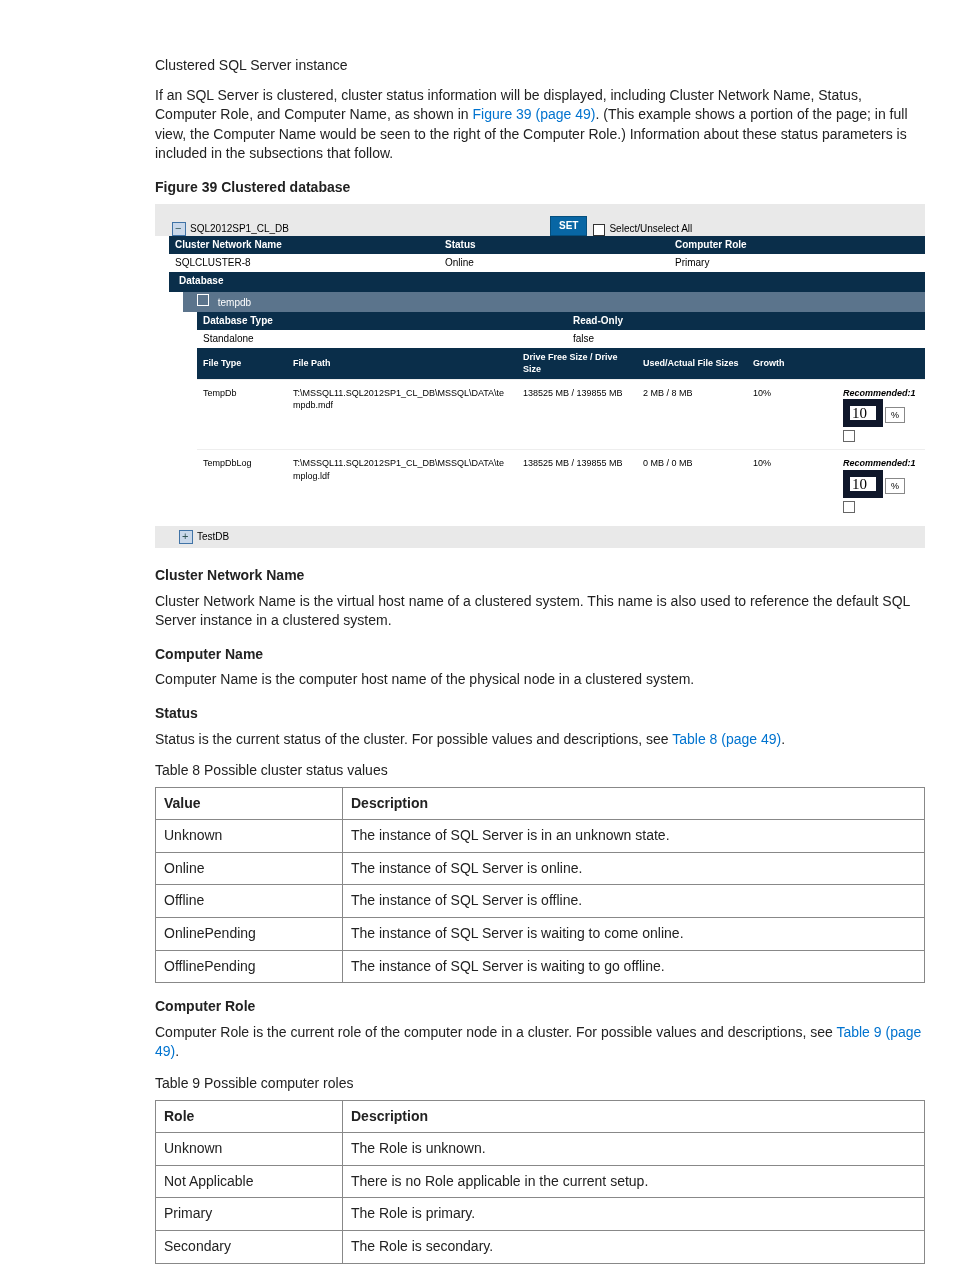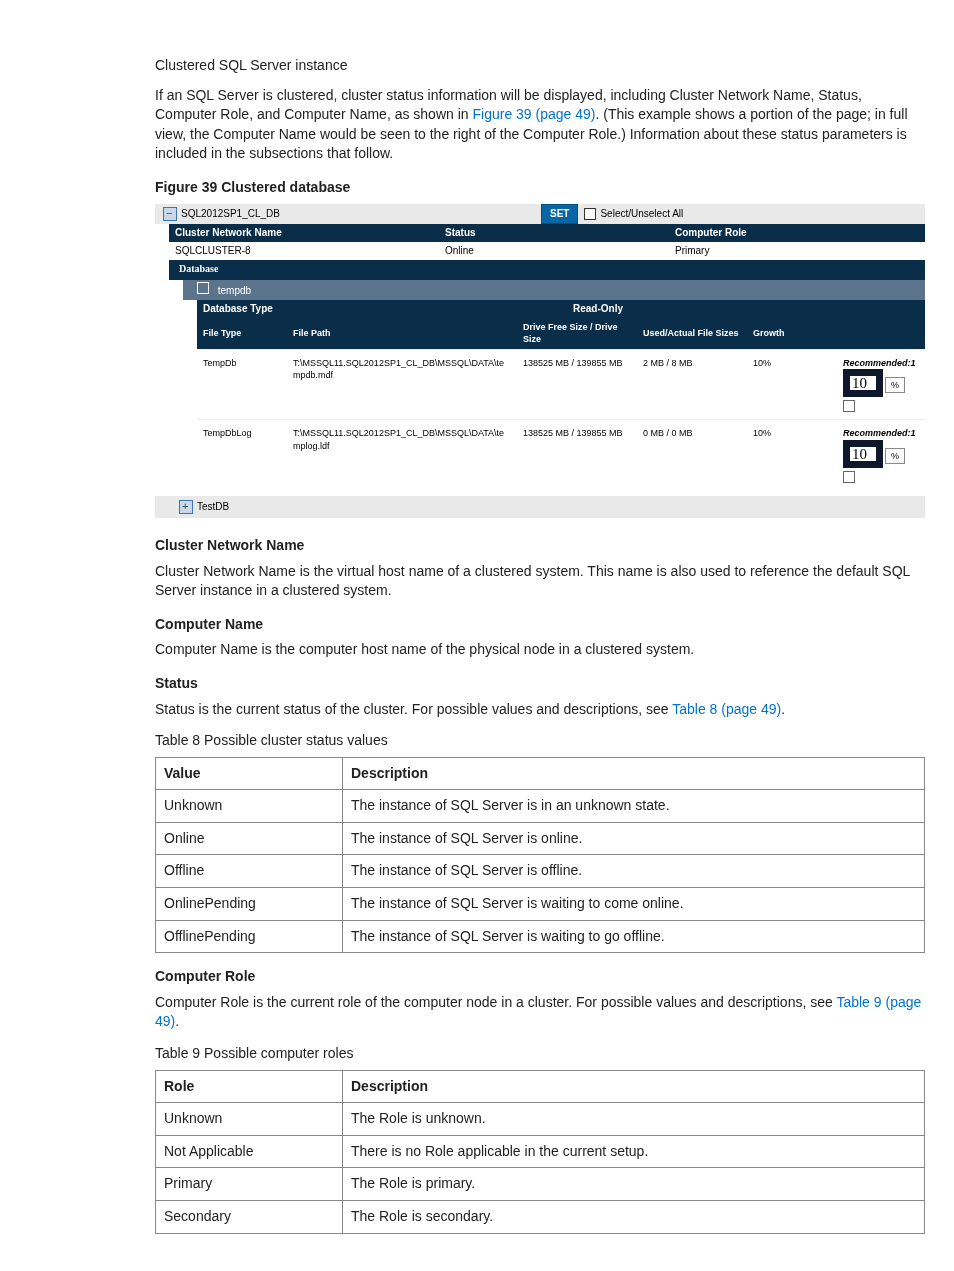--- a/index.html
+++ b/index.html
@@ -55,22 +55,23 @@
     border: none;
     margin: 6px 0 18px 0;
     width: 100%;
   }
   .fig-row {
     display: flex;
     align-items: center;
   }
   .fig-dbtitle-row {
     background: #e9e9e9;
-    height: 20px;
-    padding-left: 8px;
+    height: 32px;
+    padding-left: 17px;
+    align-items: flex-end;
   }
   .fig-dbtitle-row .icon-box {
     width: 12px; height: 12px; border: 1px solid #4073a6; background:#c9d8ea;
     display: inline-block; margin-right: 4px;
     position: relative;
   }
   .fig-dbtitle-row .icon-box::after{
     content:"−"; position:absolute; left:2px; top:-2px; font-size:11px; color:#355;
   }
   .fig-set-btn {
@@ -89,21 +90,21 @@
     background: #0a2e4a;
     color: #fff;
     font-weight: bold;
     height: 18px;
   }
   .fig-header-dark .cell { padding: 2px 6px; }
   .fig-data-row { background:#fff; height:18px; }
   .fig-data-row .cell { padding: 12px 6px; }
   .fig-db-band {
     background: #0a2e4a;
-    color:#fff; font-weight:bold; height:16px; padding:2px 10px;font-family:Liberation Serif, serif;
+    color:#fff; font-weight:bold; height:16px; padding:2px 10px;
   }
   .fig-tempdb-band {
     background: #5b748c;
     color:#fff; height:16px; padding:2px 14px;
   }
   .cell { box-sizing:border-box; }
   .c-cnn { flex: 0 0 270px; }
   .c-status { flex: 0 0 230px; }
   .c-cr { flex: 1; }
   .fig-filehdr { background:#0a2e4a; color:#fff; font-weight:bold; }
@@ -183,20 +184,24 @@
     <div class="fig-inset">
       <div class="fig-tempdb-band">
         <span class="icon-box" style="width:10px;height:10px;border:1px solid #fff;background:transparent;display:inline-block;margin-right:6px;"></span>
         <span>tempdb</span>
       </div>
 
       <div class="fig-inset">
         <div class="fig-row fig-header-dark">
           <div class="cell" style="flex:0 0 370px;">Database Type</div>
           <div class="cell" style="flex:1;">Read-Only</div>
+        </div>
+        <div class="fig-row fig-data-row">
+          <div class="cell" style="flex:0 0 370px;">Standalone</div>
+          <div class="cell" style="flex:1;">false</div>
         </div>
 
         <div class="fig-row fig-filehdr">
           <div class="cell fc-type">File Type</div>
           <div class="cell fc-path">File Path</div>
           <div class="cell fc-drive">Drive Free Size / Drive Size</div>
           <div class="cell fc-used">Used/Actual File Sizes</div>
           <div class="cell fc-growth">Growth</div>
           <div class="cell fc-reco"></div>
         </div>

